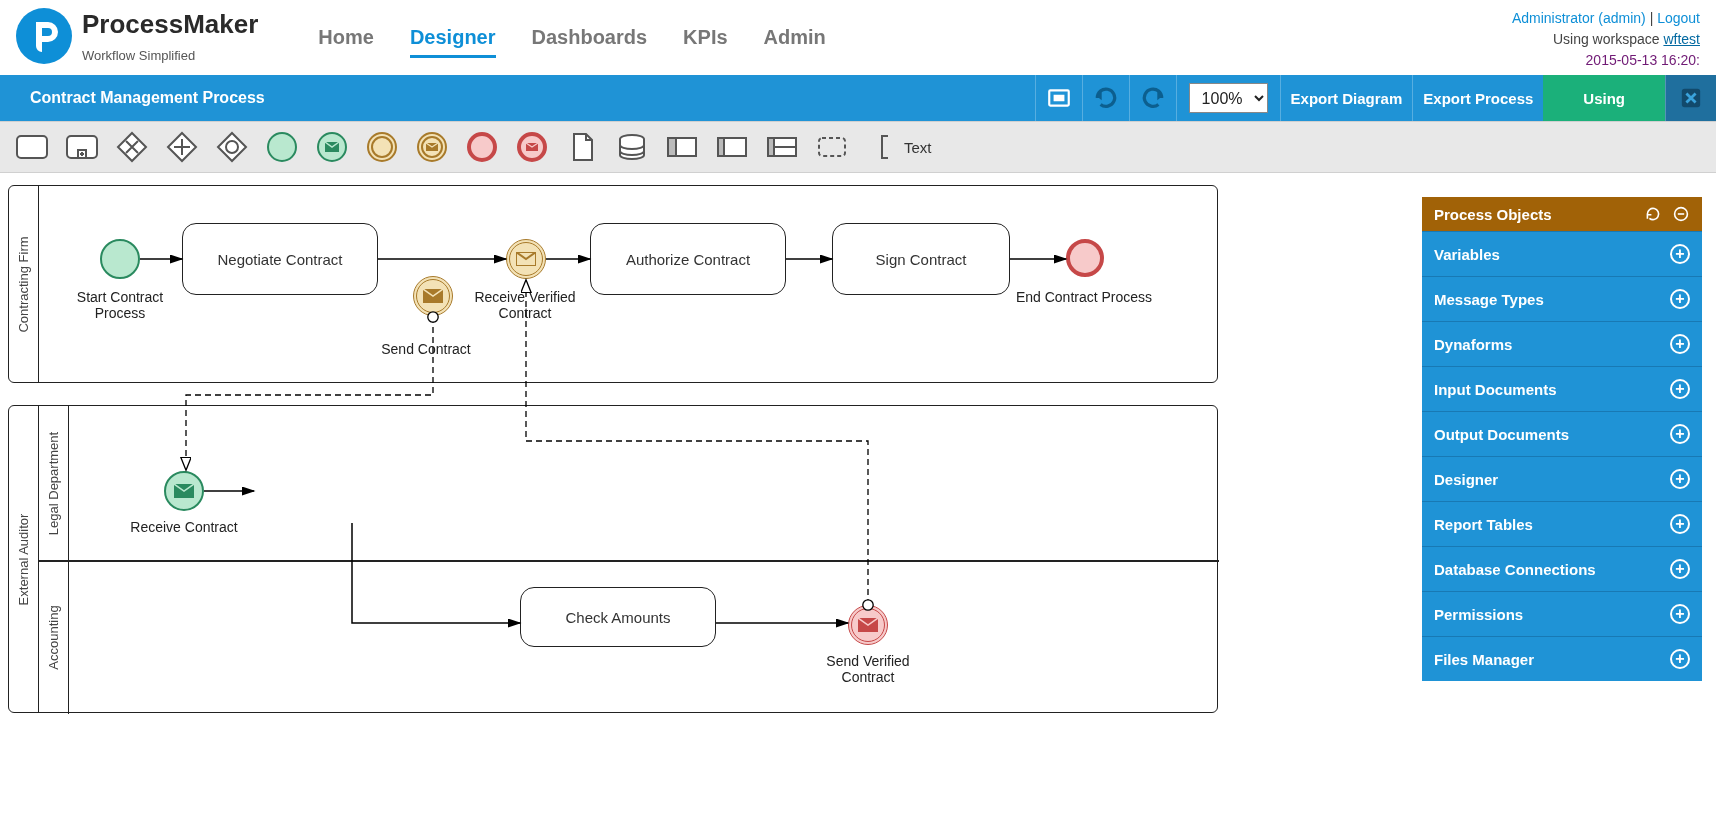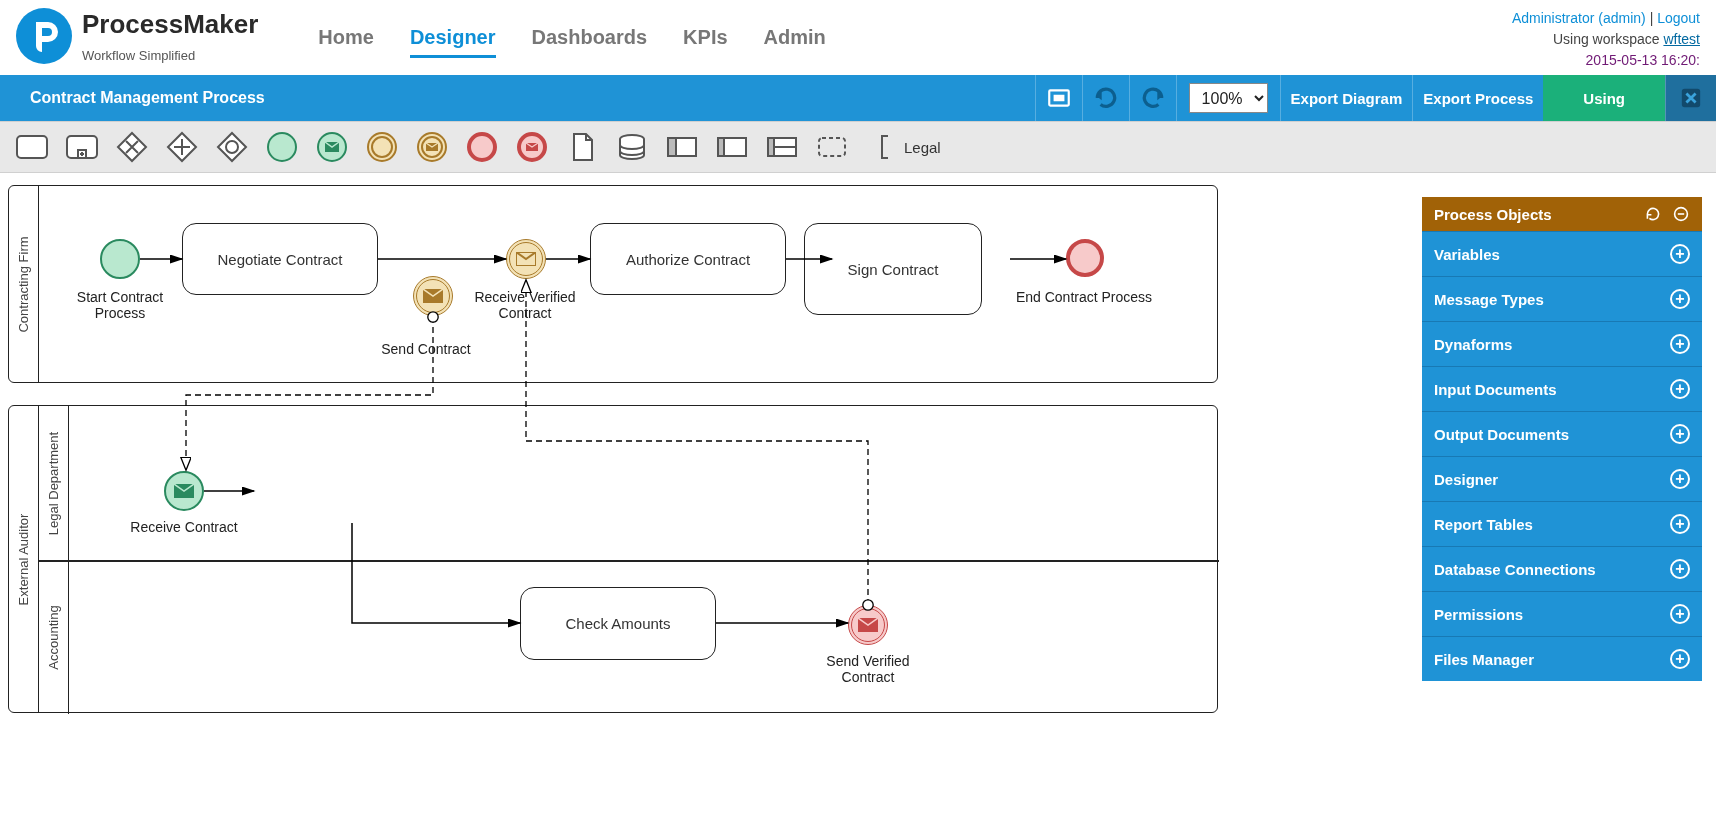--- a/index.html
+++ b/index.html
@@ -245,21 +245,21 @@
     </div>
   <div class="shape-tool">
       <svg viewBox="0 0 34 34">
         <rect x="4" y="8" width="26" height="18" fill="none" stroke="#555" stroke-width="2" stroke-dasharray="4 3" rx="3"></rect>
       </svg>
     </div>
   <div class="shape-tool" style="width:auto; padding:0 4px;">
     <svg viewBox="0 0 14 34" width="10" height="34">
         <path d="M10 6H4v22h6" fill="none" stroke="#555" stroke-width="2"></path>
       </svg>
-    <span style="font-size:15px;color:#333;margin-left:2px;">Legal</span>
+    <span style="font-size:15px;color:#333;margin-left:2px;">Text</span>
   </div>
 </div>
 
 <div class="workspace">
   <div class="canvas" style="width:1240px;">
 
     <div class="pool" style="left:8px; top:12px; width:1210px; height:198px;">
       <div class="pool-label">
           <span>Contracting Firm</span>
         </div>
@@ -278,24 +278,24 @@
         </div>
       <div class="lane-sep" style="left:30px; top:154px; width:1180px;"></div>
     </div>
 
     <div class="task" style="left:182px; top:50px; width:196px; height:72px;">
         <span>Negotiate Contract</span>
       </div>
     <div class="task" style="left:590px; top:50px; width:196px; height:72px;">
         <span>Authorize Contract</span>
       </div>
-    <div class="task" style="left:804px; top:50px; width:178px; height:92px;">
+    <div class="task" style="left:832px; top:50px; width:178px; height:72px;">
         <span>Sign Contract</span>
       </div>
-    <div class="task" style="left:520px; top:414px; width:196px; height:73px;">
+    <div class="task" style="left:520px; top:414px; width:196px; height:60px;">
         <span>Check Amounts</span>
       </div>
 
     <div class="event ev-start" style="left:100px; top:66px;"></div>
     <div class="node-label" style="left:50px; top:116px;">Start Contract Process</div>
 
     <div class="event ev-inter" style="left:413px; top:103px;">
       <svg width="20" height="14">
           <rect width="20" height="14" fill="#a87a2a"></rect>
           <path d="M0 0l10 7 10-7" stroke="#f3e2b6" stroke-width="1.5" fill="none"></path>

